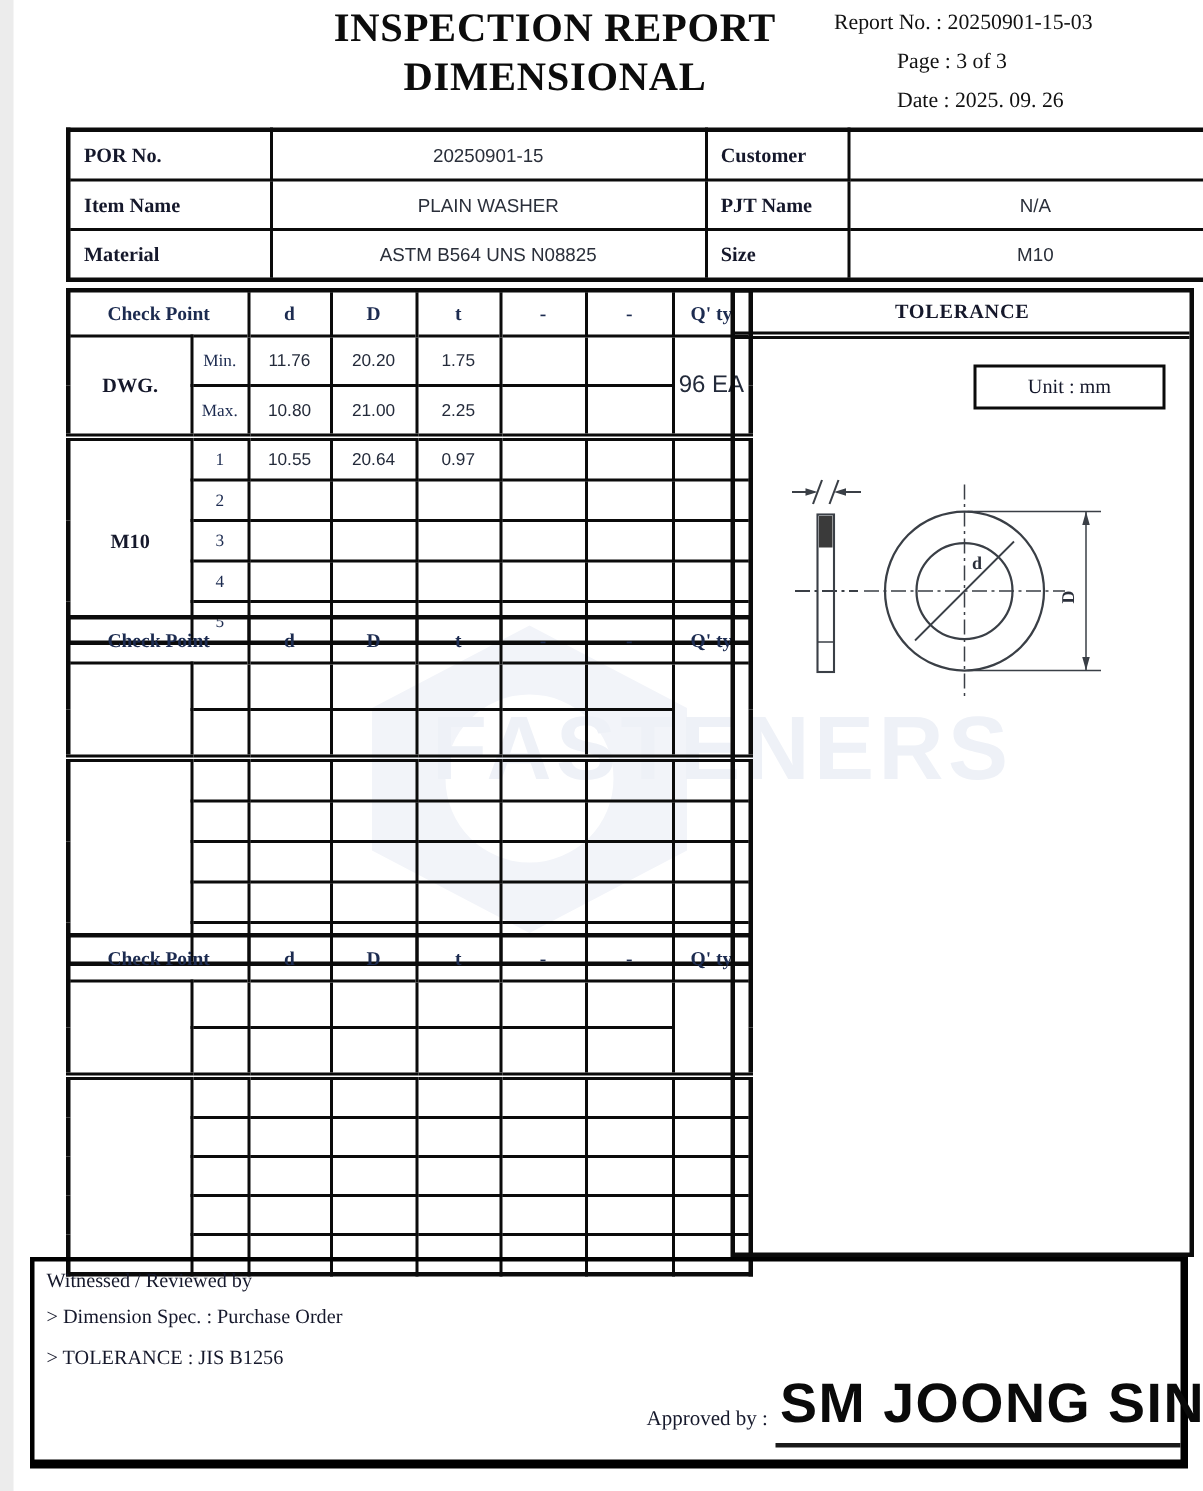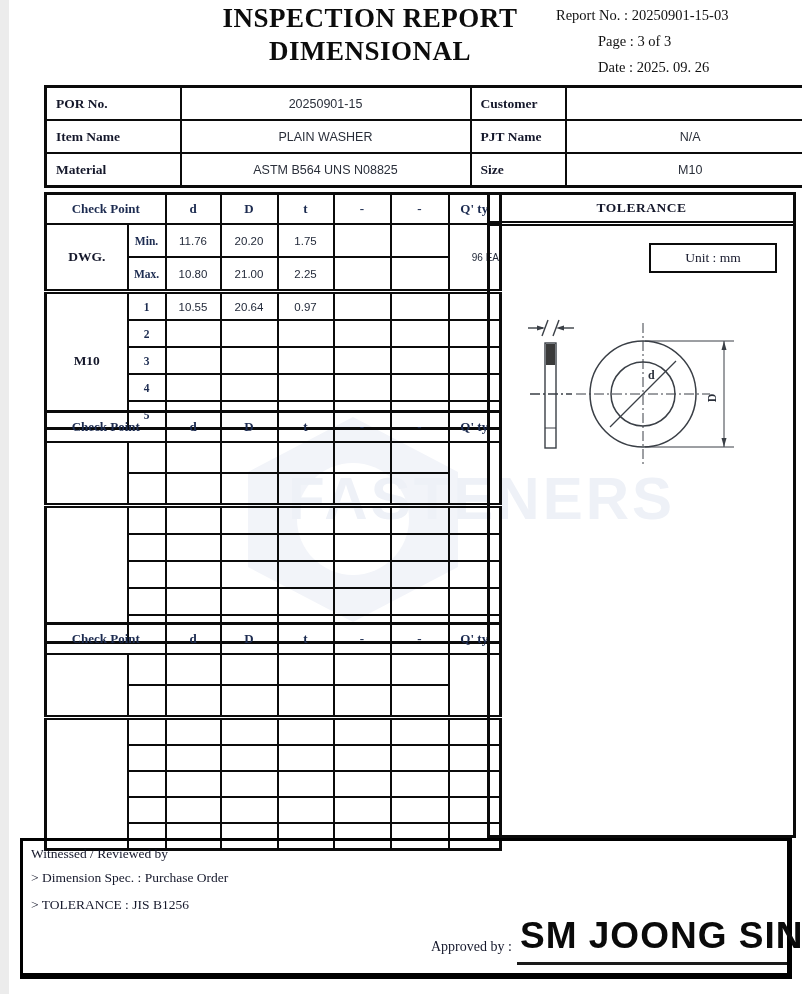--- a/index.html
+++ b/index.html
@@ -30,23 +30,23 @@
   .info-table td{height:31px;}
   .info-table td.lbl{text-align:left;padding-left:9px;font-weight:bold;font-size:13.5px;color:#15182b;}
   .info-table td.val{font-family:"Liberation Sans",sans-serif;font-size:12.5px;color:#2a2f3a;}
 
   
   .check{left:20px;width:455px;border:3px solid #0b0b0b;}
   .check td{border-width:2px;}
   .check tr.hrow td{height:28px;font-weight:bold;font-size:13px;color:#1c2b50;border-bottom:1px solid #a21caf;}
   .check td.dash{color:#44619f;font-weight:bold;}
   .check td.biglbl{font-weight:bold;font-size:13.5px;color:#15182b;}
-  .check td.sublbl{font-weight:bold;font-size:11.5px;color:#1c2b50;}
+  .check td.sublbl{font-weight:normal;font-size:11.5px;color:#1c2b50;}
   .check td.val{font-family:"Liberation Sans",sans-serif;font-size:11.5px;color:#232a3a;}
-  .check td.qty{font-family:"Liberation Sans",sans-serif;font-size:10px;color:#232a3a;text-align:right;}
+  .check td.qty{font-family:"Liberation Sans",sans-serif;font-size:16px;color:#232a3a;}
   .check tr.dblrow td{border-top:5px double #0b0b0b;}
   .t1 tr.specrow td{height:31px;}
   .t1 tr.datarow td{height:25px;}
   .t2 tr.specrow td{height:29px;}
   .t2 tr.datarow td{height:25px;}
   .t3 tr.specrow td{height:29px;}
   .t3 tr.datarow td{height:24px;}
 
   
   .dim-panel{position:absolute;left:487px;top:192px;width:303px;height:640px;

